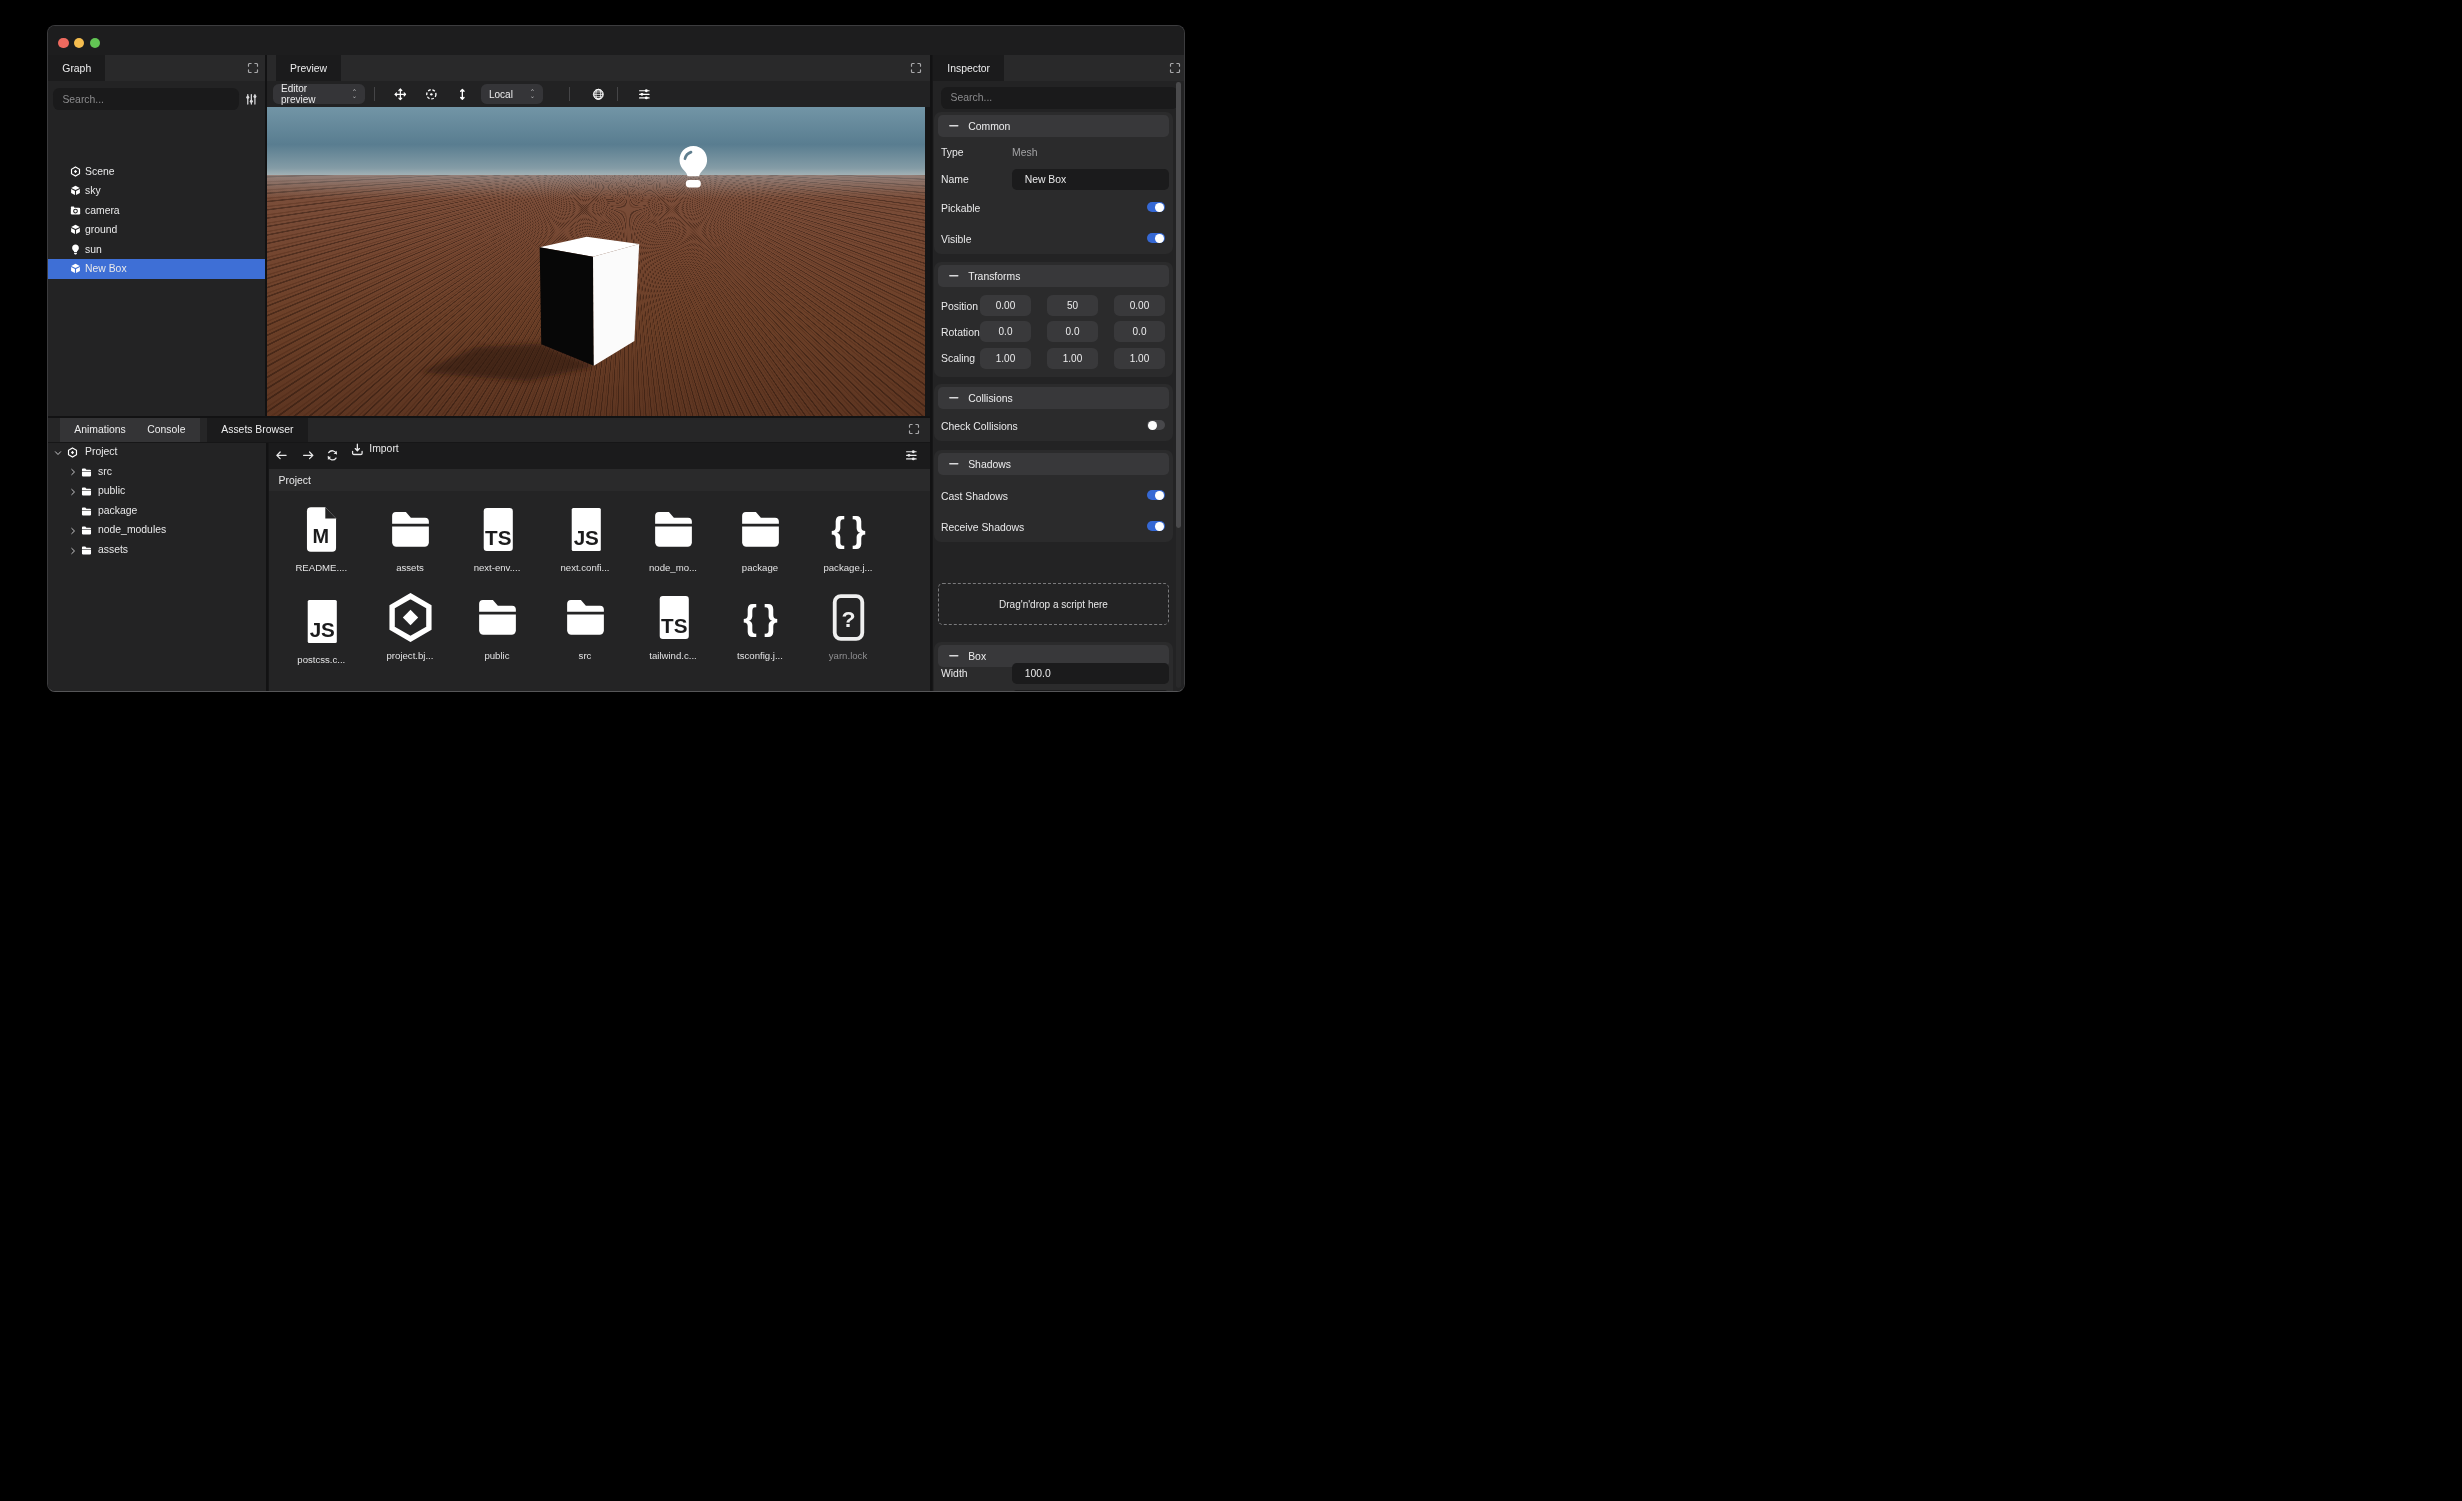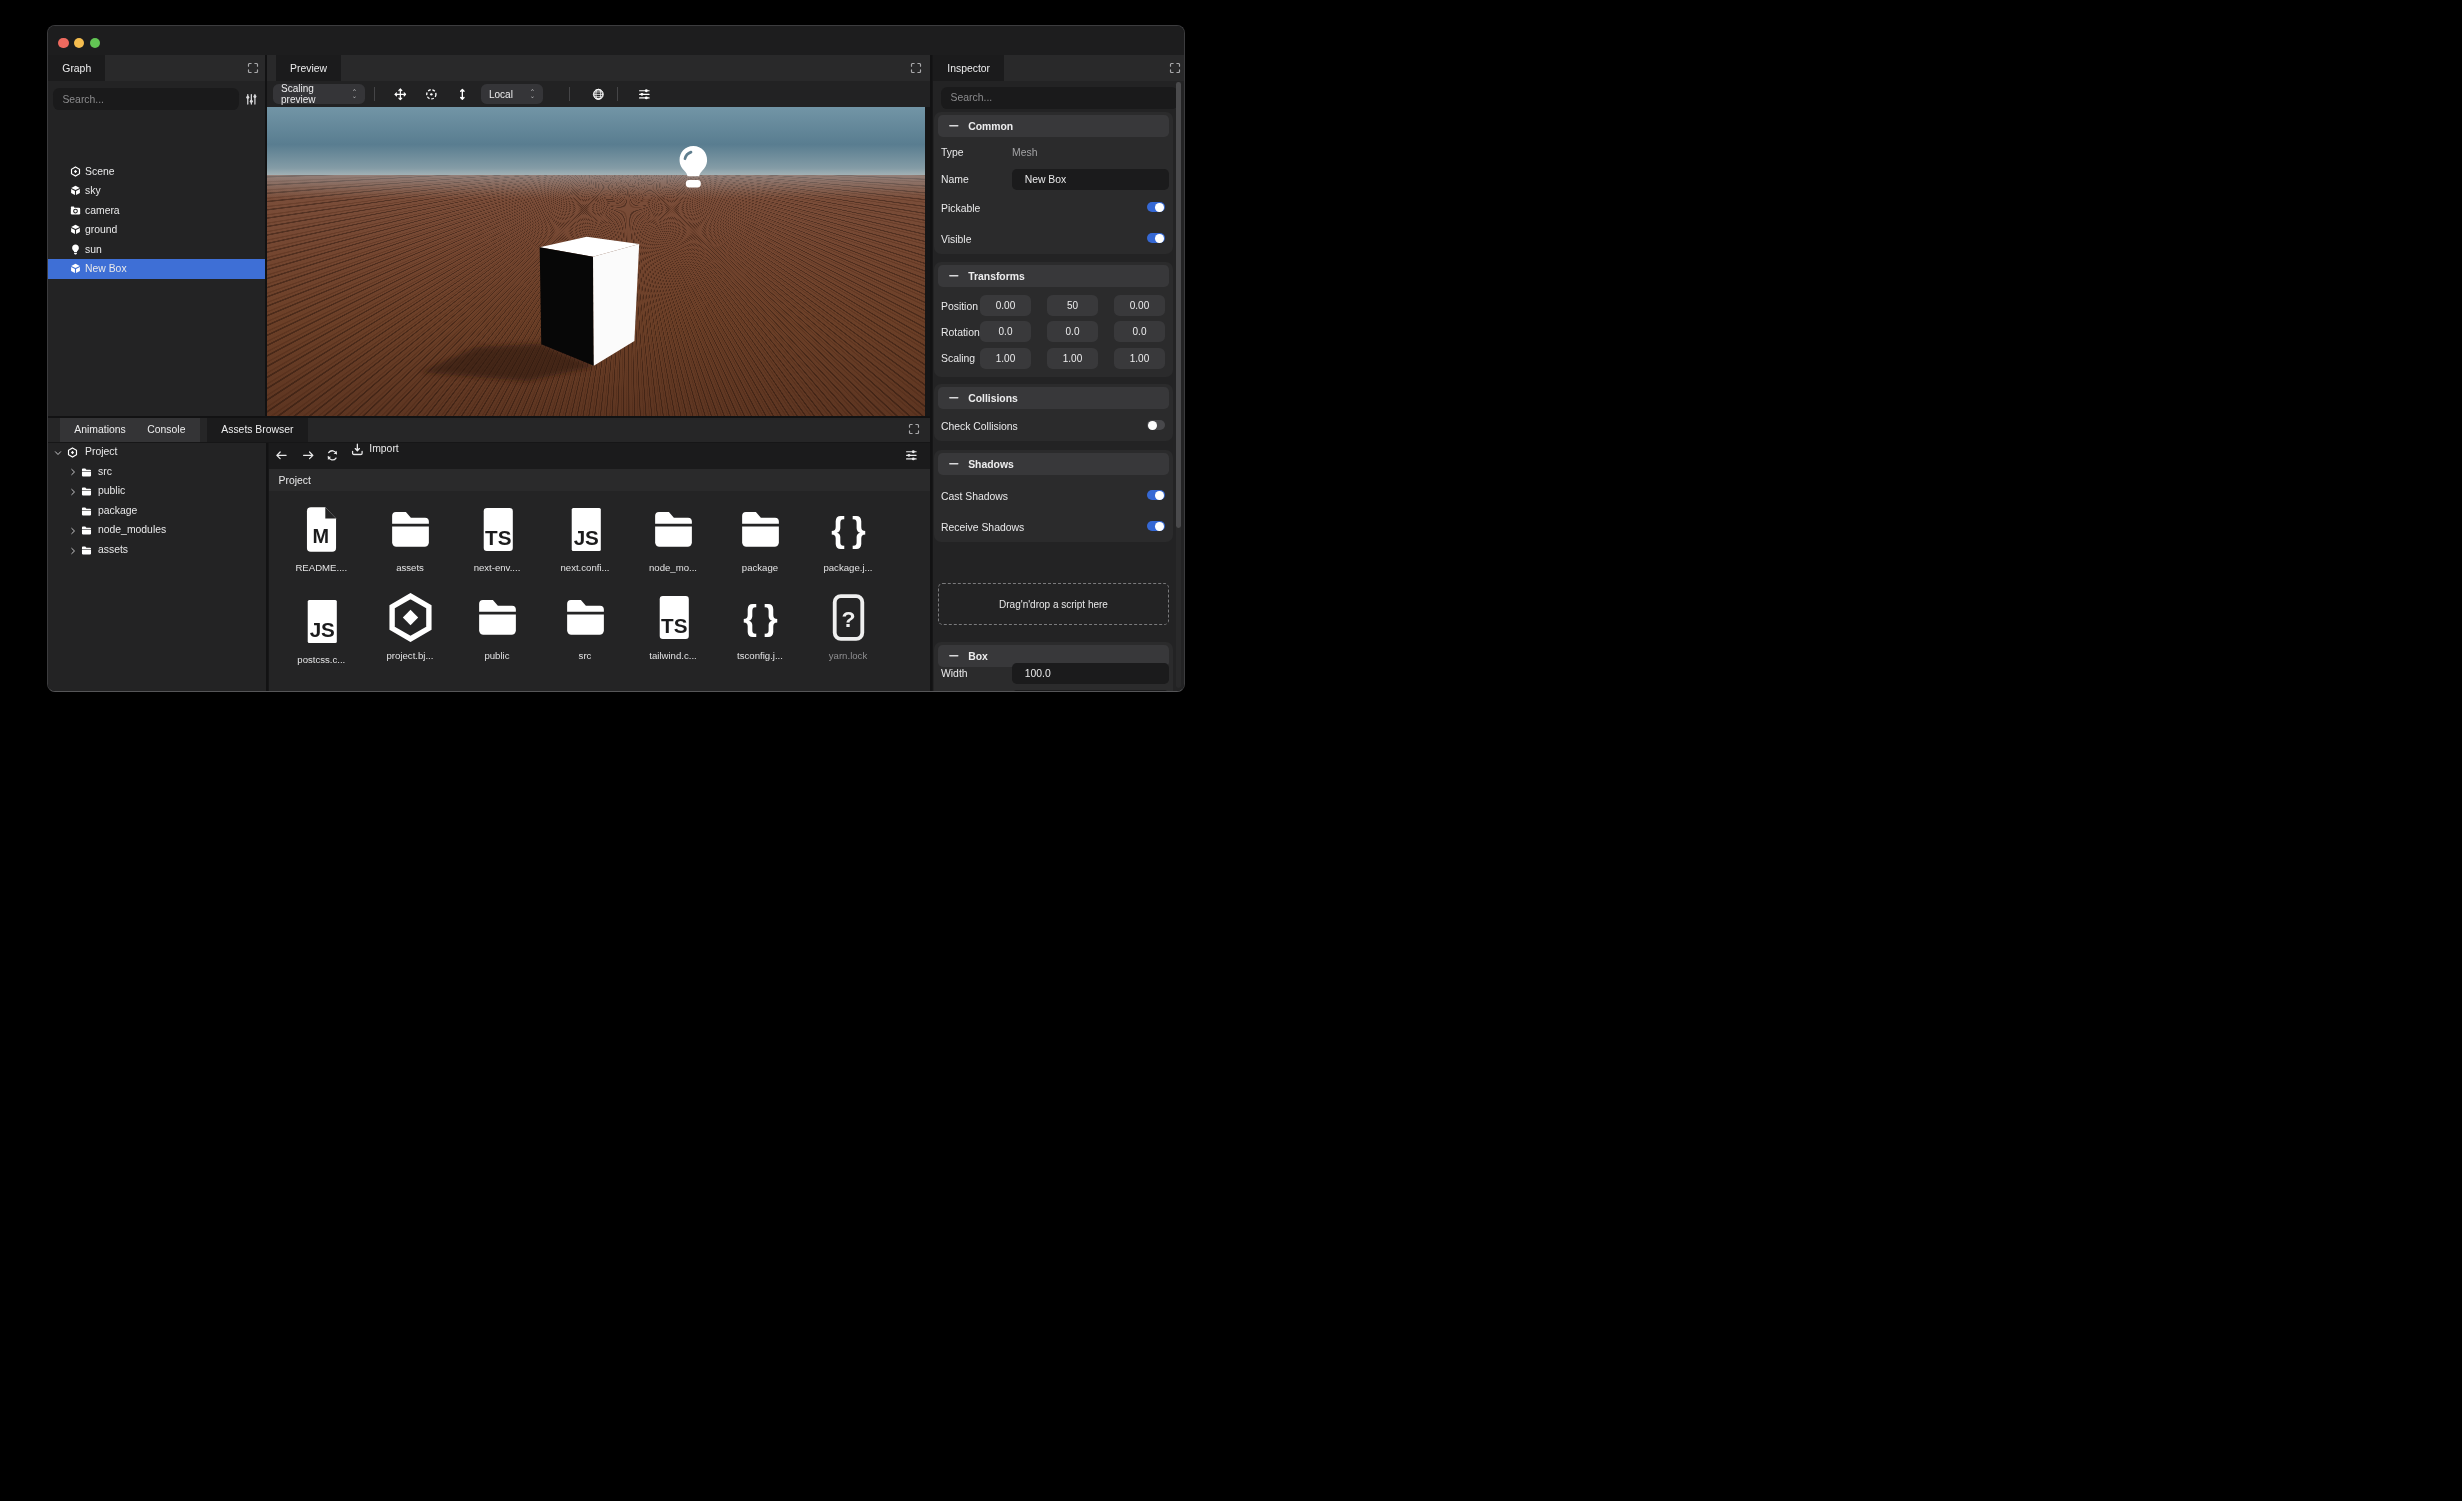--- a/index.html
+++ b/index.html
@@ -61,21 +61,21 @@
   .assets-toolbar{position:absolute;left:221px;top:417px;width:662px;height:26px;background:#1b1b1c;}
   .crumbbar{position:absolute;left:221px;top:443px;width:662px;height:22px;background:#2a2a2b;
     color:#e9e9ea;font-size:10.4px;display:flex;align-items:center;padding-left:9.6px;}
   .gridbg{position:absolute;left:221px;top:465px;width:662px;bottom:0;background:#242425;}
   .gitem{position:absolute;width:76px;text-align:center;color:#e3e3e4;font-size:9.6px;}
   .gitem .gicon{height:51px;display:flex;align-items:flex-end;justify-content:center;color:#fff;}
   .gitem .glabel{margin-top:8px;white-space:nowrap;overflow:hidden;}
   .gitem.muted .glabel{color:#8f8f91;}
   
   .inspbg{position:absolute;left:885px;top:55px;width:253px;bottom:0;background:#232324;}
-  .card{position:absolute;left:886px;width:239px;background:#2b2b2c;border-radius:7.2px;font-weight:bold;}
+  .card{position:absolute;left:886px;width:239px;background:#2b2b2c;border-radius:7.2px;}
   .cardhead{position:absolute;left:4px;right:4px;top:3.2px;height:22px;background:#38383a;
     border-radius:4.8px;display:flex;align-items:center;color:#ededee;font-size:10.4px;}
   .cardhead .minus{width:9.6px;margin:0 9.6px 0 11px;color:#d9d9db;}
   .irow-label{position:absolute;left:893px;color:#e9e9ea;font-size:10.4px;transform:translateY(-50%);text-align:right;}
   .ivalue{position:absolute;color:#a3a3a5;font-size:10.4px;transform:translateY(-50%);}
   .iinput{position:absolute;background:#1b1b1c;border-radius:4.8px;color:#e9e9ea;font-size:10.4px;
     display:flex;align-items:center;padding-left:12.7px;}
   .ninput{position:absolute;width:51px;height:21px;background:#39393b;border-radius:5.6px;color:#ededee;
     font-size:10px;display:flex;align-items:center;justify-content:center;}
   .tg{position:absolute;width:17.5px;height:10.4px;border-radius:5.6px;}
@@ -288,21 +288,21 @@
           <use href="#i-cube" width="14" height="14"></use>
         </svg>
       <span class="tlabel">New Box</span>
     </div>
   </div>
 
   <style>.trow[data-name="tree-item-scene"]{top:81px!important;margin-top:0!important;position:absolute}</style>
 
   <div class="vtoolbar" data-name="preview-toolbar">
     <div class="toolbtn" style="left:8px;width:92px" data-name="camera-mode-select">
-      <span>Scaling preview</span>
+      <span>Editor preview</span>
       <span class="updown" data-name="chevron-updown-icon">
           <span>⌃</span>
           <span>⌄</span>
         </span>
     </div>
     <div class="tsep" style="left:109px"></div>
     <svg class="ic titem" style="left:129px" data-name="move-icon" viewBox="0 0 16 16" width="12.7" height="12.7">
         <use href="#i-move" width="16" height="16"></use>
       </svg>
     <svg class="ic titem" style="left:160px" data-name="rotate-icon" viewBox="0 0 16 16" width="12.7" height="12.7">

